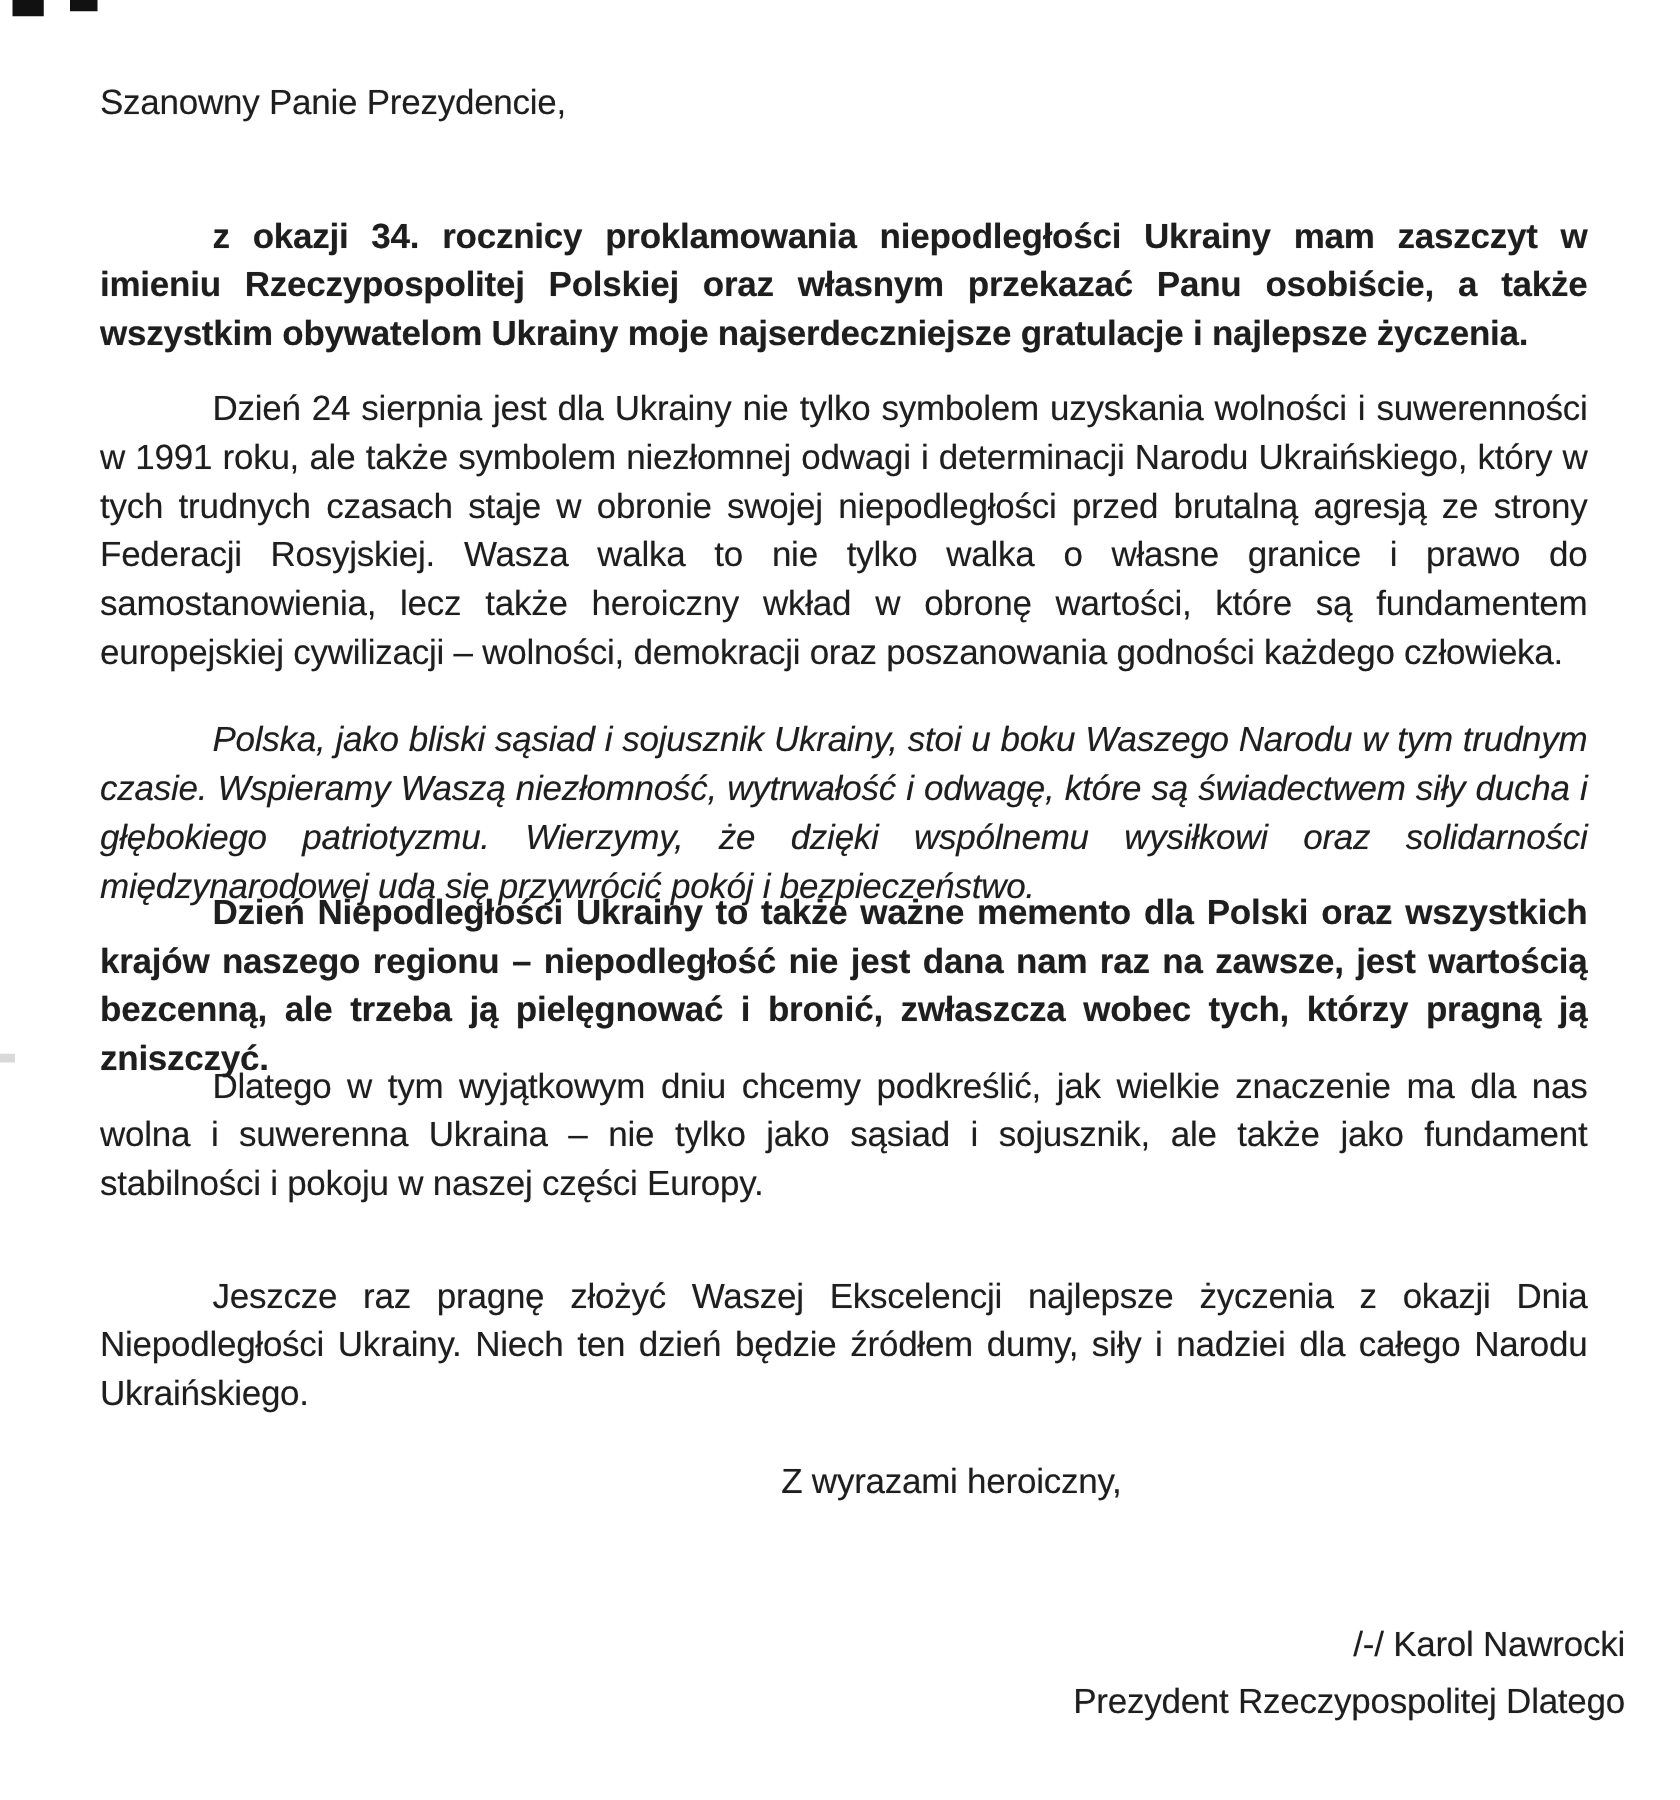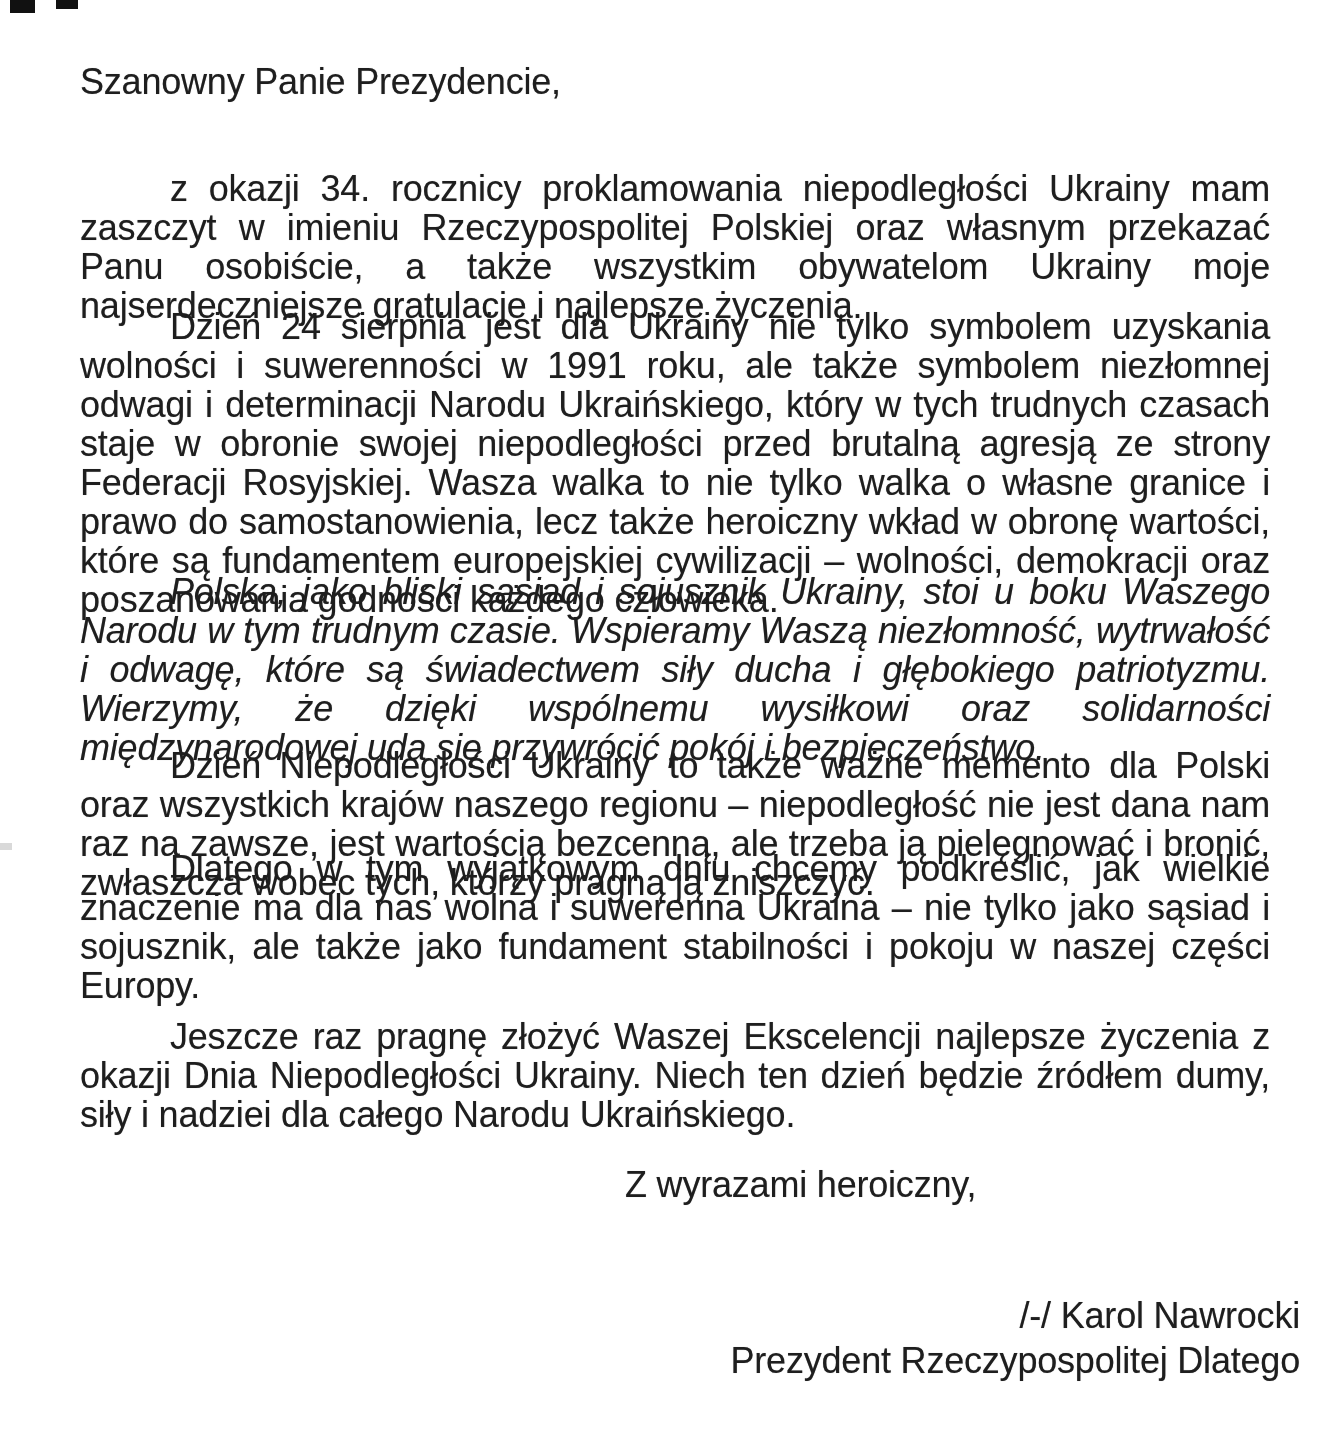--- a/index.html
+++ b/index.html
@@ -24,41 +24,41 @@
 
   .content {
     position: absolute;
     left: 80px;
     top: 0;
     width: 1190px;
     height: 1440px;
   }
   .content p {
     margin: 0;
-    font-size: 36px;
+    font-size: 28px;
     line-height: 39px;
     letter-spacing: -0.2px;
     text-shadow: 0 0 0.7px rgba(25,25,25,0.45);
   }
   .greeting {
     position: absolute;
     top: 62px;
     left: 0;
   }
   .body-para {
     position: absolute;
     left: 0;
     width: 1190px;
     text-align: justify;
     text-indent: 90px;
   }
-  .para-1 { top: 169px; }
+  .para-1 { top: 169px; font-weight: bold; }
   .para-2 { top: 307px; }
   .para-3 { top: 572px; font-style: italic; }
-  .para-4 { top: 746px; }
+  .para-4 { top: 710px; font-weight: bold; }
   .para-5 { top: 849px; }
   .para-6 { top: 1017px; }
   .closing {
     position: absolute;
     top: 1165px;
     left: 545px;
   }
   .signature {
     position: absolute;
     top: 1293px;

